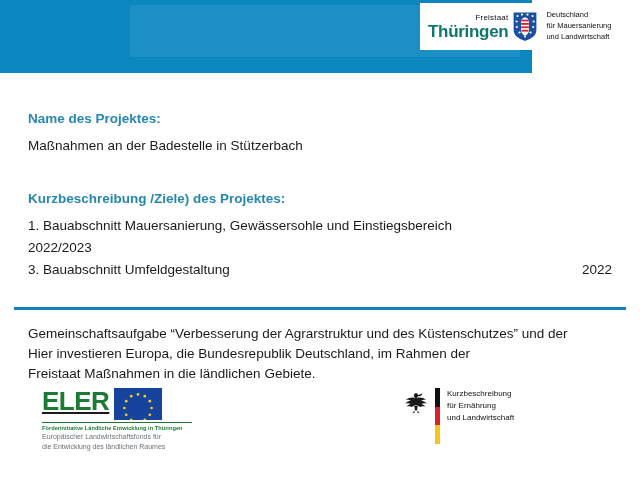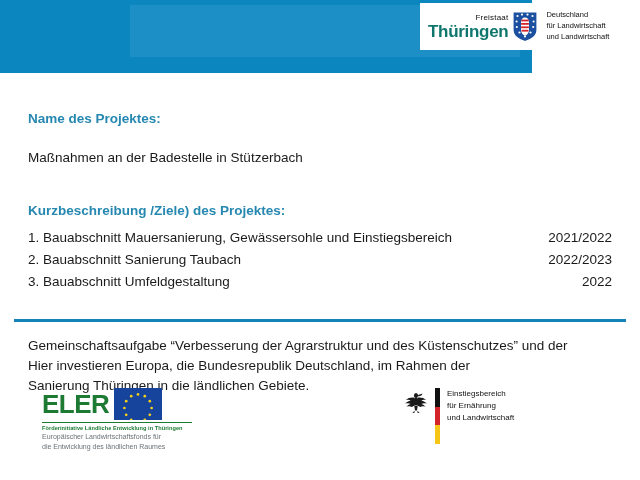--- a/index.html
+++ b/index.html
@@ -81,21 +81,21 @@
     font-size: 13.5px;
     margin: 0;
   }
   .plain-line {
     font-size: 13.5px;
     color: #1a1a1a;
     margin: 0;
   }
 
   .block-name { margin-top: 38px; }
-  .block-name .plain-line { margin-top: 24px; }
+  .block-name .plain-line { margin-top: 12px; }
 
   .block-short { margin-top: 38px; }
   .short-list { margin-top: 9px; }
   .short-row {
     display: flex;
     justify-content: space-between;
     align-items: center;
     font-size: 13.5px;
     line-height: 1.62;
   }
@@ -123,21 +123,21 @@
   }
 
   
   .eler {
     position: absolute;
     left: 42px; top: 3px;
     width: 150px;
   }
   .eler-top {
     display: flex;
-    align-items: center;
+    text-decoration: underline;
   }
   .eler-word {
     font-size: 26px;
     font-weight: bold;
     color: #1d7a33;
     letter-spacing: -0.5px;
     line-height: 1;
     font-family: "Liberation Sans", sans-serif;
   }
   .eu-flag { width: 48px; height: 32px; margin-left: 5px; flex: none; }
@@ -216,59 +216,57 @@
         <path d="M13 6.5 C15.6 6.5 17 8.6 17 11.5 L17 19 C17 22 15 24 13 24.8 C11 24 9 22 9 19 L9 11.5 C9 8.6 10.4 6.5 13 6.5 Z" fill="#ffffff"></path>
         <path d="M9.3 8.6 H16.7 V10.4 H9.3 Z" fill="#d4232b"></path>
         <path d="M9.1 12 H16.9 V13.8 H9.1 Z" fill="#d4232b"></path>
         <path d="M9.1 15.4 H16.9 V17.2 H9.1 Z" fill="#d4232b"></path>
         <path d="M9.6 18.8 H16.4 V20.6 H9.6 Z" fill="#d4232b"></path>
       </g>
     </svg>
 
     <div class="tw-ministry">
       <div>Deutschland</div>
-      <div>für Landwirtschaft</div>
+      <div>für Mauersanierung</div>
       <div>und Landwirtschaft</div>
     </div>
 
   </div>
 </div>
 
 <div class="content">
 
   <div class="section block-name">
     <p class="sect-heading">Name des Projektes:</p>
     <p class="plain-line">Maßnahmen an der Badestelle in Stützerbach</p>
   </div>
 
   <div class="section block-short">
     <p class="sect-heading">Kurzbeschreibung /Ziele) des Projektes:</p>
 
     <div class="short-list">
       <div class="short-row">
         <span class="label">1. Bauabschnitt Mauersanierung, Gewässersohle und Einstiegsbereich</span>
-        <span class="year">2021/2022</span>
       </div>
       <div class="short-row">
-        <span class="label">2. Bauabschnitt Sanierung Taubach</span>
         <span class="year">2022/2023</span>
       </div>
       <div class="short-row">
         <span class="label">3. Bauabschnitt Umfeldgestaltung</span>
         <span class="year">2022</span>
       </div>
     </div>
   </div>
 
   <div class="divider"></div>
 
   <div class="section block-invest">
     <p>Gemeinschaftsaufgabe “Verbesserung der Agrarstruktur und des Küstenschutzes” und der</p>
     <p>Hier investieren Europa, die Bundesrepublik Deutschland, im Rahmen der</p>
-    <p>Sanierung Thüringen in die ländlichen Gebiete.</p>
+    <p>Freistaat Maßnahmen in die ländlichen Gebiete.</p>
   </div>
 
 </div>
 
 <div class="footer">
 
   <div class="eler">
     <div class="eler-top">
       <span class="eler-word">ELER</span>
 
@@ -308,19 +306,19 @@
         <path d="M13 9.5 C14.6 9.5 15.6 11 15.6 13.6 L15.6 17 L10.4 17 L10.4 13.6 C10.4 11 11.4 9.5 13 9.5 Z"></path>
         <path d="M11.2 17.6 L14.8 17.6 L14 22.6 L12 22.6 Z"></path>
         <path d="M11.4 22.8 L9.2 25.2 L11.8 24.6 Z"></path>
         <path d="M14.6 22.8 L16.8 25.2 L14.2 24.6 Z"></path>
       </g>
     </svg>
 
     <div class="flagbar"></div>
 
     <div class="bmel-text">
-      <div>Einstiegsbereich</div>
+      <div>Kurzbeschreibung</div>
       <div>für Ernährung</div>
       <div>und Landwirtschaft</div>
     </div>
   </div>
 
 </div>
 
 </body></html>

